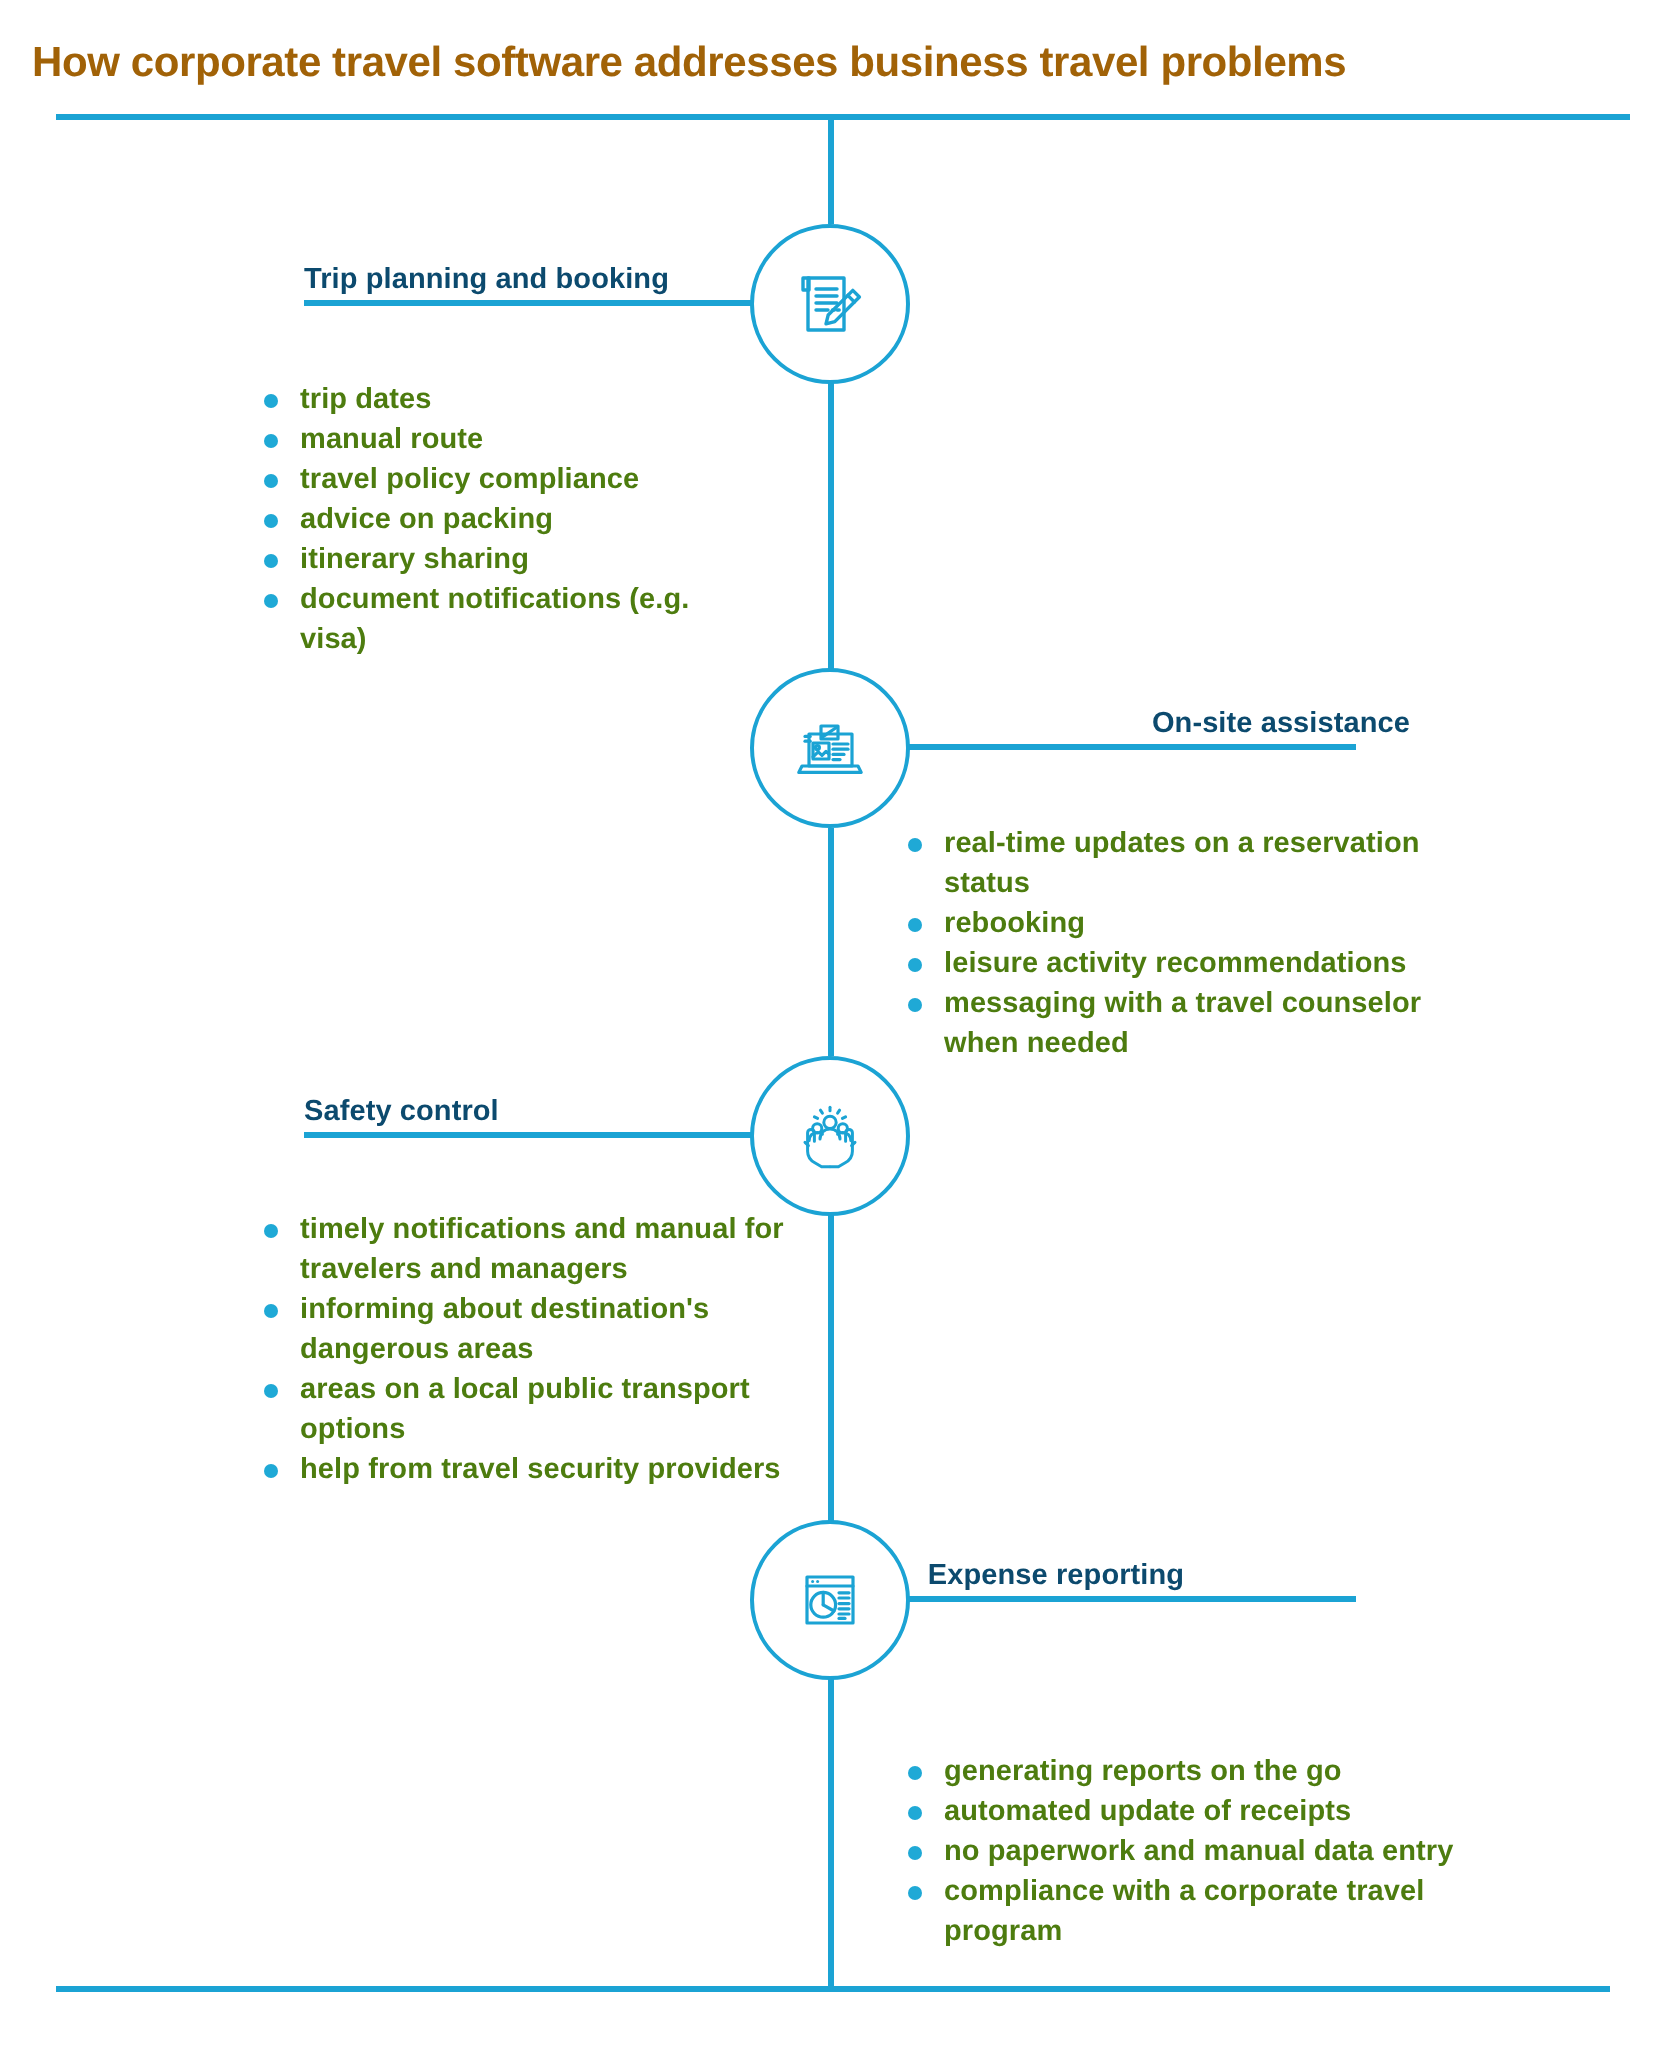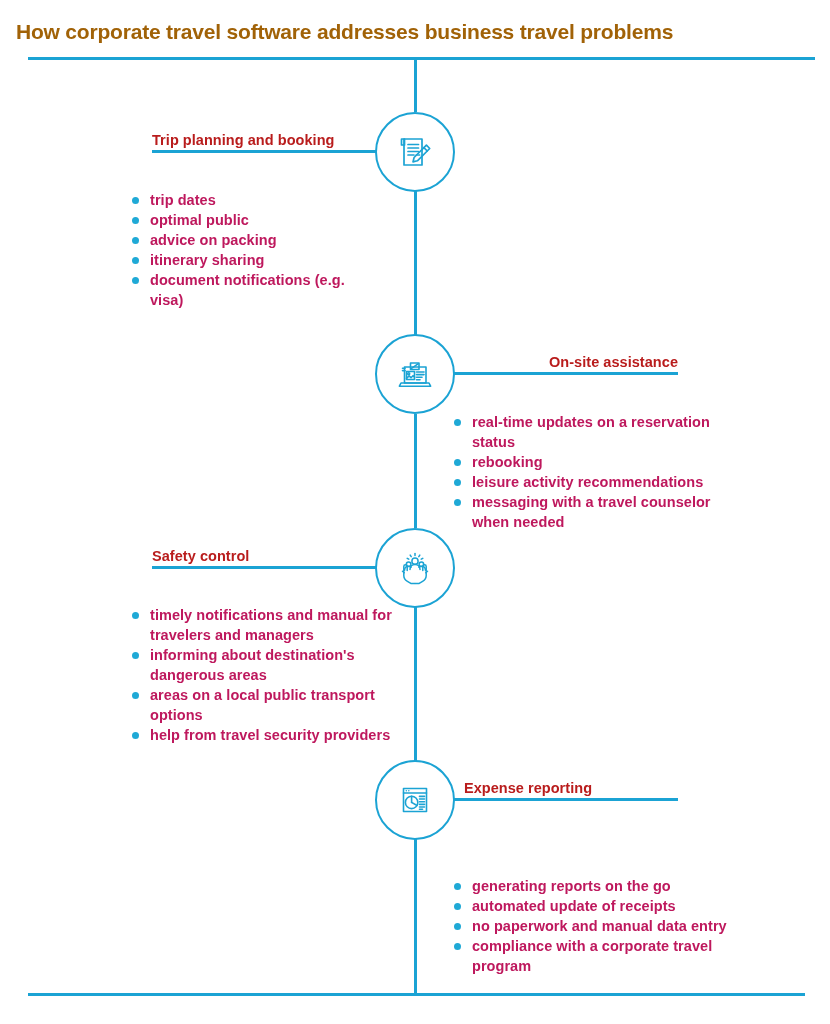--- a/index.html
+++ b/index.html
@@ -73,21 +73,21 @@
     justify-content: center;
     z-index: 3;
   }
   .node svg { display: block; }
 
   
   .sec-head {
     position: absolute;
     font-size: 14.5px;
     font-weight: bold;
-    color: #b91c1c;
+    color: #0c4a6e;
     letter-spacing: 0.05px;
     white-space: nowrap;
   }
   .connector {
     position: absolute;
     height: 2.5px;
     background: #1ba3d4;
     z-index: 1;
   }
 
@@ -96,21 +96,21 @@
     position: absolute;
     margin: 0;
     padding: 0;
     list-style: none;
   }
   .blist li {
     position: relative;
     padding-left: 22px;
     font-size: 14.5px;
     font-weight: bold;
-    color: #be185d;
+    color: #4d7c0f;
     line-height: 20px;
     letter-spacing: 0.05px;
     margin-bottom: 0px;
   }
   .blist li .dot {
     position: absolute;
     left: 4px;
     top: 7px;
     width: 7px;
     height: 7px;
@@ -153,38 +153,42 @@
       </svg>
     </span>
   </div>
   <ul class="blist" style="left:128px;top:190px;width:250px;">
     <li>
         <span class="dot"></span>
         <span class="txt">trip dates</span>
       </li>
     <li>
         <span class="dot"></span>
-        <span class="txt">optimal public</span>
+        <span class="txt">manual route</span>
+      </li>
+    <li>
+        <span class="dot"></span>
+        <span class="txt">travel policy compliance</span>
       </li>
     <li>
         <span class="dot"></span>
         <span class="txt">advice on packing</span>
       </li>
     <li>
         <span class="dot"></span>
         <span class="txt">itinerary sharing</span>
       </li>
     <li>
         <span class="dot"></span>
         <span class="txt">document notifications (e.g. visa)</span>
       </li>
   </ul>
 
   <div class="connector" style="left:438px;top:372px;width:240px;"></div>
-  <div class="sec-head" style="left:378px;top:354px;width:300px;text-align:right;">On-site assistance</div>
+  <div class="sec-head" style="left:378px;top:354px;width:300px;text-align:right;padding-left:27px;">On-site assistance</div>
   <div class="node" style="left:375px;top:334px;">
     <span>
       <svg width="44" height="44" viewBox="0 0 44 44" fill="none" stroke="#1ba3d4" stroke-width="1.6" stroke-linecap="round" stroke-linejoin="round">
         <path d="M11.5 15 h21.5 v16 h-21.5 z"></path>
         <path d="M8 31 h28 l1.6 3.2 h-31.2 z"></path>
         <path d="M13.5 19.5 h8 v8 h-8 z"></path>
         <circle cx="15.7" cy="21.8" r="1"></circle>
         <path d="M13.5 26.4 l2.6 -2.5 1.9 1.8 2 -2 1.5 1.4"></path>
         <line x1="23.5" y1="20" x2="31" y2="20"></line>
         <line x1="23.5" y1="22.6" x2="31" y2="22.6"></line>

